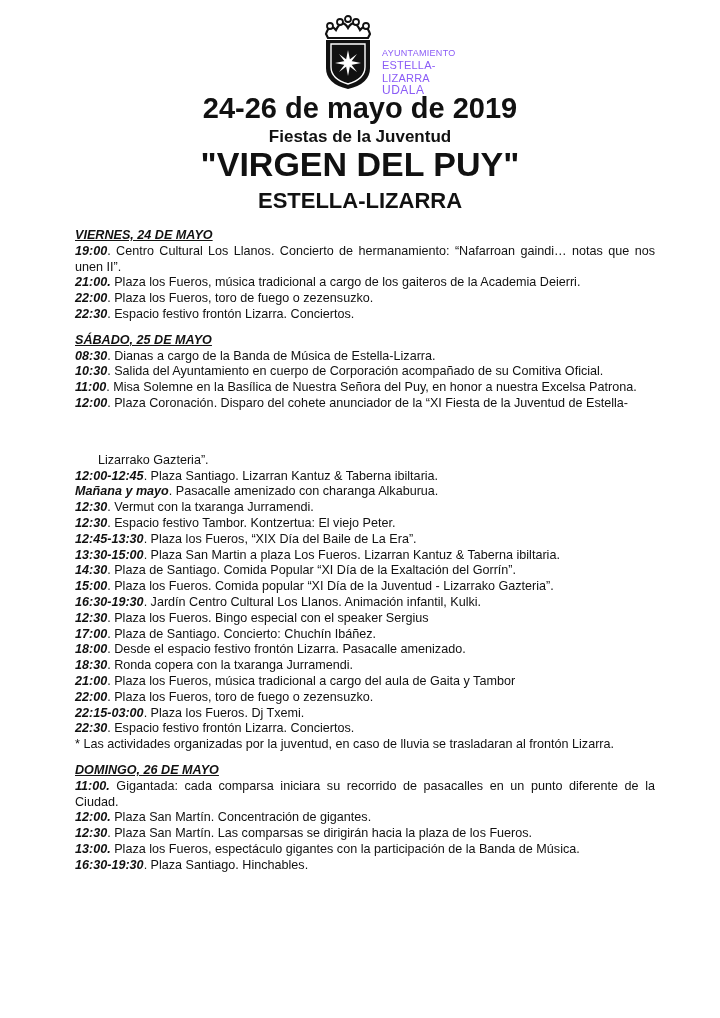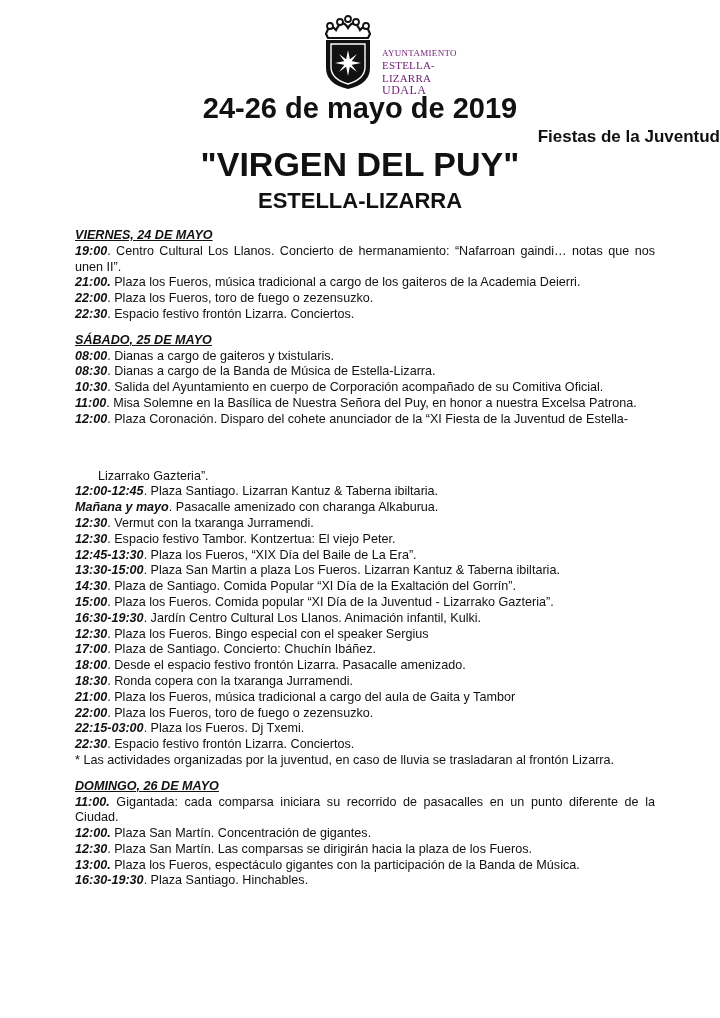--- a/index.html
+++ b/index.html
@@ -1,26 +1,26 @@
 <!DOCTYPE html>
 <html><head>
 <meta charset="utf-8">
 <style>
   html, body { margin: 0; padding: 0; background: #ffffff; }
   body { width: 720px; height: 1018px; position: relative; overflow: hidden;
          font-family: "Liberation Sans", sans-serif; color: #111; }
   .logo { position: absolute; left: 318px; top: 14px; width: 150px; height: 80px; }
   .logo-shield { position: absolute; left: 4px; top: 0; width: 52px; height: 76px; }
-  .logo-text { position: absolute; left: 64px; top: 34px; font-family: Liberation Serif, serif; color: #701a75; }
+  .logo-text { position: absolute; left: 64px; top: 34px; font-family: Liberation Sans, sans-serif; color: #8b5cf6; }
   .logo-line1 { font-size: 9px; letter-spacing: 0.3px; line-height: 11px; }
   .logo-line2 { font-size: 11px; letter-spacing: 0.2px; line-height: 13px; }
   .logo-line3 { font-size: 12px; letter-spacing: 0.5px; line-height: 11px; }
   .header { position: absolute; left: 0; right: 0; text-align: center; font-weight: bold; }
   .h-date { top: 92px; font-size: 29px; }
-  .h-sub { top: 127px; font-size: 17px; text-align: right; }
+  .h-sub { top: 127px; font-size: 17px; }
   .h-main { top: 145px; font-size: 34px; }
   .h-city { top: 188px; font-size: 22px; }
   .program { position: absolute; left: 75px; width: 580px; top: 228px; font-size: 12.6px; line-height: 15.8px; }
   .day-title { font-weight: bold; font-style: italic; text-decoration: underline; margin-top: 0; }
   .day + .day { margin-top: 10px; }
   .ev { text-align: justify; }
   .ev .t { font-weight: bold; font-style: italic; }
   .ev.indent .cont { padding-left: 23px; display: block; margin-top: 41px; }
   .note { }
 </style>
@@ -69,21 +69,20 @@
   <div class="day">
     <div class="day-title">VIERNES, 24 DE MAYO</div>
     <div class="ev"><span class="t">19:00</span><span>. Centro Cultural Los Llanos. Concierto de hermanamiento: “Nafarroan gaindi… notas que nos unen II”.</span></div>
     <div class="ev"><span class="t">21:00.</span><span> Plaza los Fueros, música tradicional a cargo de los gaiteros de la Academia Deierri.</span></div>
     <div class="ev"><span class="t">22:00</span><span>. Plaza los Fueros, toro de fuego o zezensuzko.</span></div>
     <div class="ev"><span class="t">22:30</span><span>. Espacio festivo frontón Lizarra. Conciertos.</span></div>
   </div>
 
   <div class="day">
     <div class="day-title">SÁBADO, 25 DE MAYO</div>
-    <div class="ev"><span class="t">08:00</span><span>. Dianas a cargo de gaiteros y txistularis.</span></div>
     <div class="ev"><span class="t">08:30</span><span>. Dianas a cargo de la Banda de Música de Estella-Lizarra.</span></div>
     <div class="ev"><span class="t">10:30</span><span>. Salida del Ayuntamiento en cuerpo de Corporación acompañado de su Comitiva Oficial.</span></div>
     <div class="ev"><span class="t">11:00</span><span>. Misa Solemne en la Basílica de Nuestra Señora del Puy, en honor a nuestra Excelsa Patrona.</span></div>
     <div class="ev indent"><span class="t">12:00</span><span>. Plaza Coronación. Disparo del cohete anunciador de la “XI Fiesta de la Juventud de Estella-</span><span class="cont">Lizarrako Gazteria”.</span></div>
     <div class="ev"><span class="t">12:00-12:45</span><span>. Plaza Santiago. Lizarran Kantuz &amp; Taberna ibiltaria.</span></div>
     <div class="ev"><span class="t">Mañana y mayo</span><span>. Pasacalle amenizado con charanga Alkaburua.</span></div>
     <div class="ev"><span class="t">12:30</span><span>. Vermut con la txaranga Jurramendi.</span></div>
     <div class="ev"><span class="t">12:30</span><span>. Espacio festivo Tambor. Kontzertua: El viejo Peter.</span></div>
     <div class="ev"><span class="t">12:45-13:30</span><span>. Plaza los Fueros, “XIX Día del Baile de La Era”.</span></div>
     <div class="ev"><span class="t">13:30-15:00</span><span>. Plaza San Martin a plaza Los Fueros. Lizarran Kantuz &amp; Taberna ibiltaria.</span></div>

